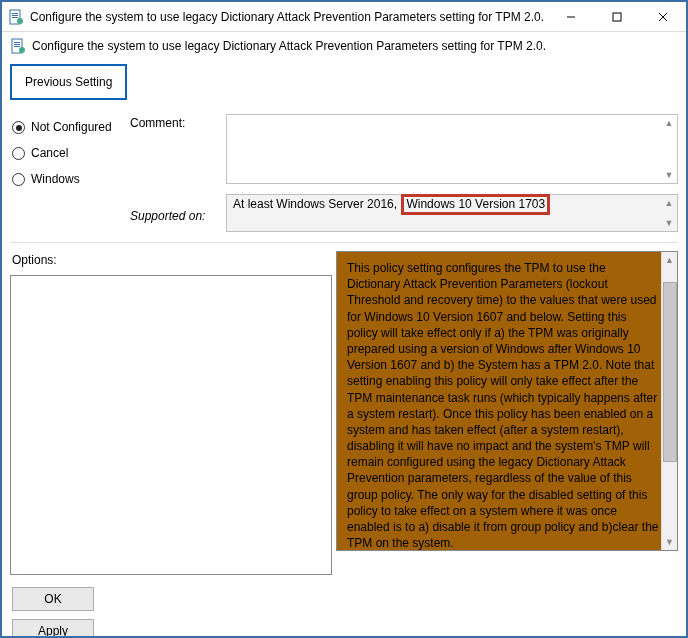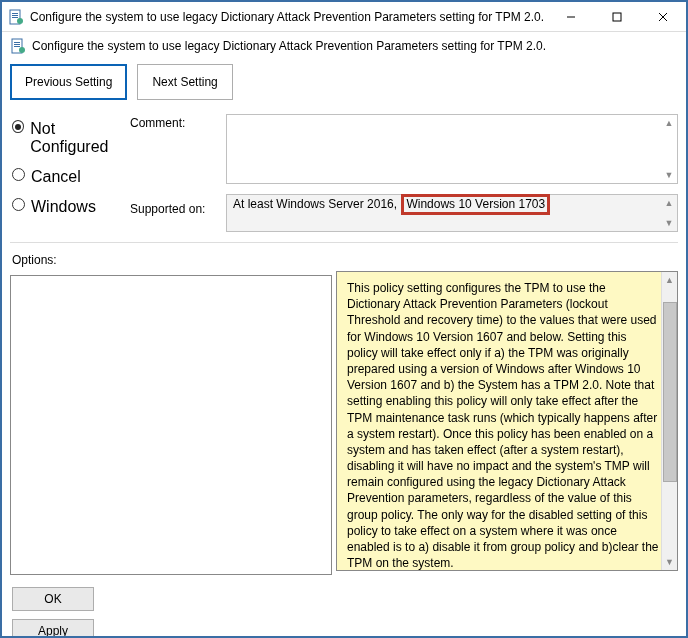--- a/index.html
+++ b/index.html
@@ -56,36 +56,36 @@
     display:flex; align-items:center;
   }
   .nav-btn.focused { border:2px solid #0a63b5; padding: 0 13px; }
 
   .config-area {
     display:flex;
     padding: 6px 8px 6px 8px;
   }
   .radios { width: 120px; padding-top:2px; }
   .radio {
-    display:flex; align-items:flex-start; gap:6px;
+    display:flex; align-items:flex-end; gap:6px;
     margin: 4px 0 12px 2px;
-    font-size:16px;
+    font-size:12px;
   }
   .radio .circle {
     width:13px; height:13px; border:1px solid #333; border-radius:50%;
     display:flex;align-items:center;justify-content:center;
   }
   .radio .dot { width:6px;height:6px;background:#222;border-radius:50%; }
 
   .labels-col {
     width: 96px;
-    display:flex; flex-direction:column;
+    display:flex; flex-direction:column;gap:7px;
   }
   .labels-col .lbl-comment { margin-top:2px; }
-  .labels-col .lbl-supported { margin-top:72px; }
+  .labels-col .lbl-supported { margin-top:72px;font-style:italic; }
 
   .fields-col { flex:1; display:flex; flex-direction:column; }
 
   .comment-box {
     border:1px solid #c0c0c0;
     height: 70px;
     background:#fff;
     position:relative;
   }
   .scroll-up, .scroll-down {
@@ -123,28 +123,27 @@
   .options-col { width: 322px; }
   .help-col { flex:1; }
   .section-label { margin: 2px 0 8px 2px; font-size:12px; }
   .big-box {
     border:1px solid #888;
     background:#fff;
     height: 300px;
   }
   .help-box {
     border:1px solid #888;
-    background:#fef9c3;
+    background:#a16207;
     height: 300px;
     padding: 8px 18px 8px 10px;
     position:relative;
     overflow:hidden;
     line-height: 1.35;
     font-size:12px;
-    margin-top:20px;
   }
   .help-box .scrollbar {
     position:absolute; top:0; right:0; bottom:0; width:16px;
     background:#f0f0f0; border-left:1px solid #ddd;
     display:flex; flex-direction:column; align-items:center;
   }
   .help-box .thumb {
     margin-top:16px; width:14px; height:180px; background:#c8c8c8; border:1px solid #aaa;
   }
 
@@ -206,21 +205,20 @@
         <rect x="4" y="6" width="6" height="1" fill="#3a6ea5"></rect>
         <rect x="4" y="8" width="6" height="1" fill="#3a6ea5"></rect>
         <circle cx="12" cy="12" r="3" fill="#4a8"></circle>
       </svg>
   </span>
   <span>Configure the system to use legacy Dictionary Attack Prevention Parameters setting for TPM 2.0.</span>
 </div>
 
 <div class="nav-row">
   <div class="nav-btn focused">Previous Setting</div>
-  <div class="nav-btn">Next Setting</div>
 </div>
 
 <div class="config-area">
   <div class="radios">
     <div class="radio">
       <span class="circle">
           <span class="dot"></span>
         </span>
       <span>Not Configured</span>
     </div>

